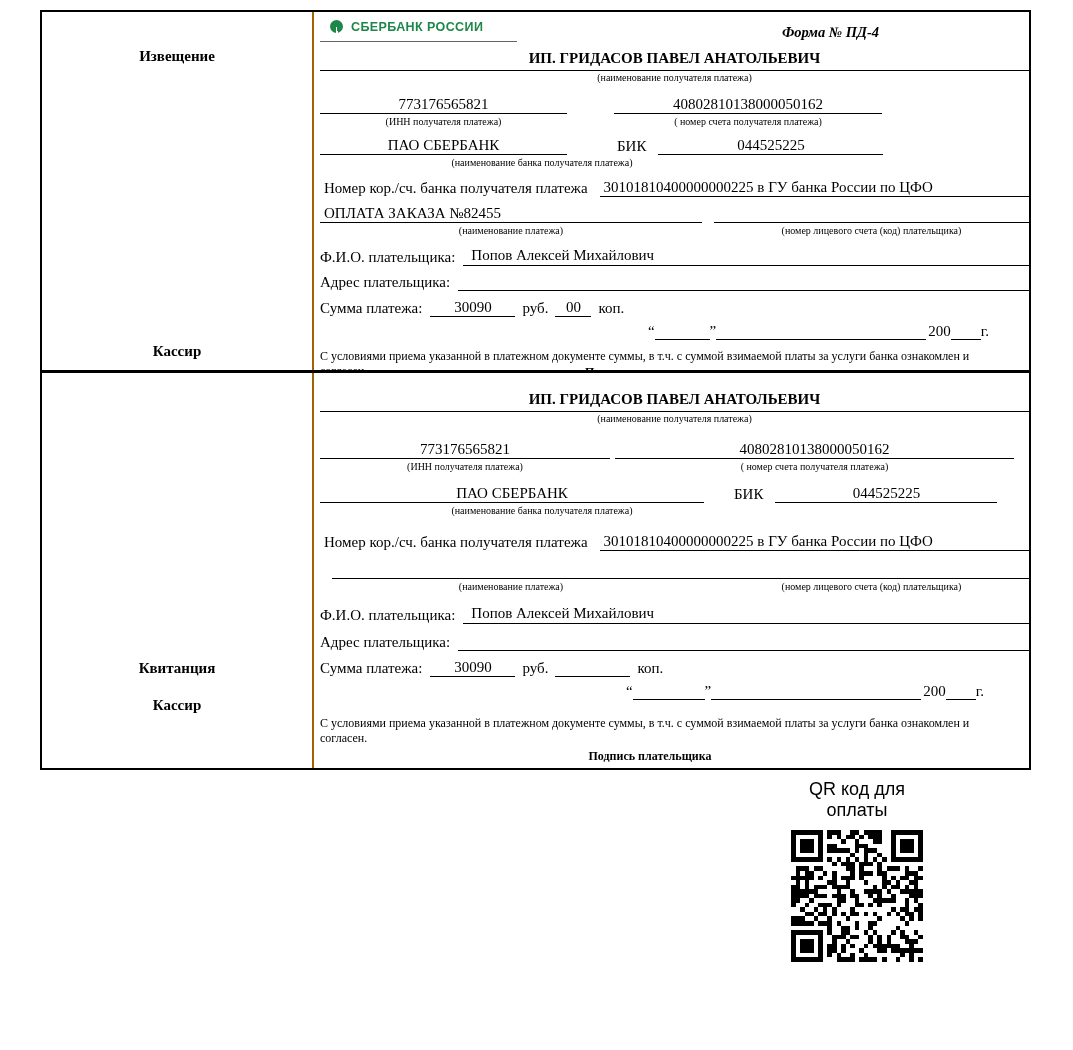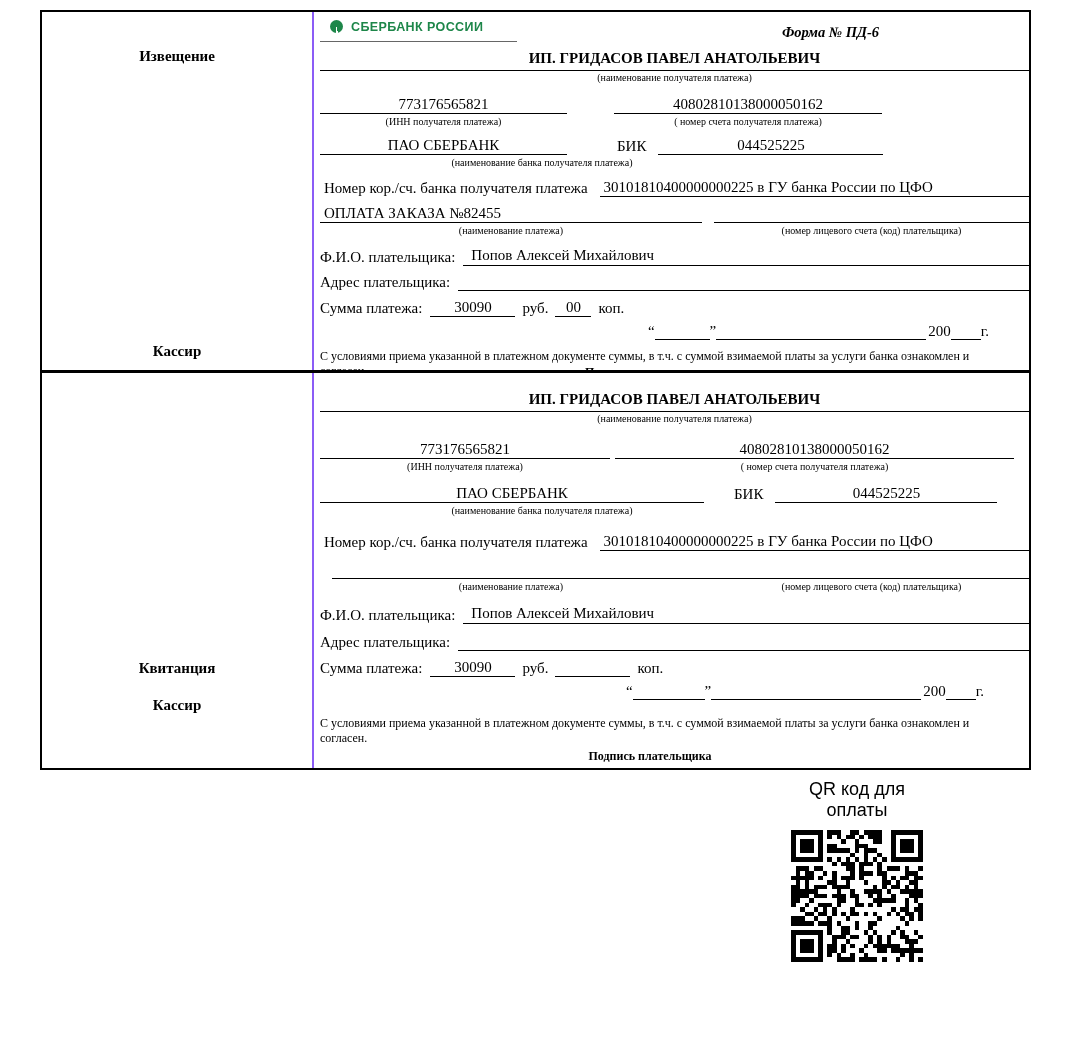--- a/index.html
+++ b/index.html
@@ -4,21 +4,21 @@
 <style>
   * { box-sizing: border-box; margin: 0; padding: 0; }
   html,body { width: 1073px; height: 1050px; background: #fff; }
   body { position: relative; font-family: "Liberation Serif", serif; color: #000; }
 
   .form { position: absolute; left: 40px; top: 10px; width: 991px; border: 2px solid #000; background: #fff; }
   .row { display: flex; }
   .row.n { height: 358px; }
   .row.r { height: 398px; border-top: 3px solid #000; }
 
-  .left-cell { width: 272px; border-right: 2px solid #8b5cf6; display: flex; flex-direction: column; align-items: center; }
+  .left-cell { width: 272px; border-right: 2px solid #a16207; display: flex; flex-direction: column; align-items: center; }
   .row.n .left-cell { justify-content: space-between; padding: 36px 0 10px; }
   .row.r .left-cell { justify-content: flex-end; gap: 20px; padding-bottom: 54px; }
   .side-label { font-weight: bold; font-size: 15px; }
 
   .right-cell { flex: 1; padding-left: 6px; font-size: 15px; position: relative; overflow: hidden; }
   .cap { font-size: 10px; line-height: 13px; }
   .center { text-align: center; }
 
   
   .hdr { display: flex; align-items: flex-start; margin-top: 6px; height: 32px; }
@@ -93,21 +93,21 @@
       <div class="side-label">Извещение</div>
       <div class="side-label">Кассир</div>
     </div>
     <div class="right-cell">
 
       <div class="hdr">
         <span class="logo">
           <span class="logo-mark"></span>
           <span class="logo-text">СБЕРБАНК РОССИИ</span>
         </span>
-        <span class="form-no">Форма № ПД-6</span>
+        <span class="form-no">Форма № ПД-4</span>
       </div>
 
       <div class="recipient">ИП. ГРИДАСОВ ПАВЕЛ АНАТОЛЬЕВИЧ</div>
       <div class="cap center">(наименование получателя платежа)</div>
 
       <div class="flds">
         <div class="fld f-inn">773176565821</div>
         <div class="fld f-acc">40802810138000050162</div>
       </div>
       <div class="caps">

